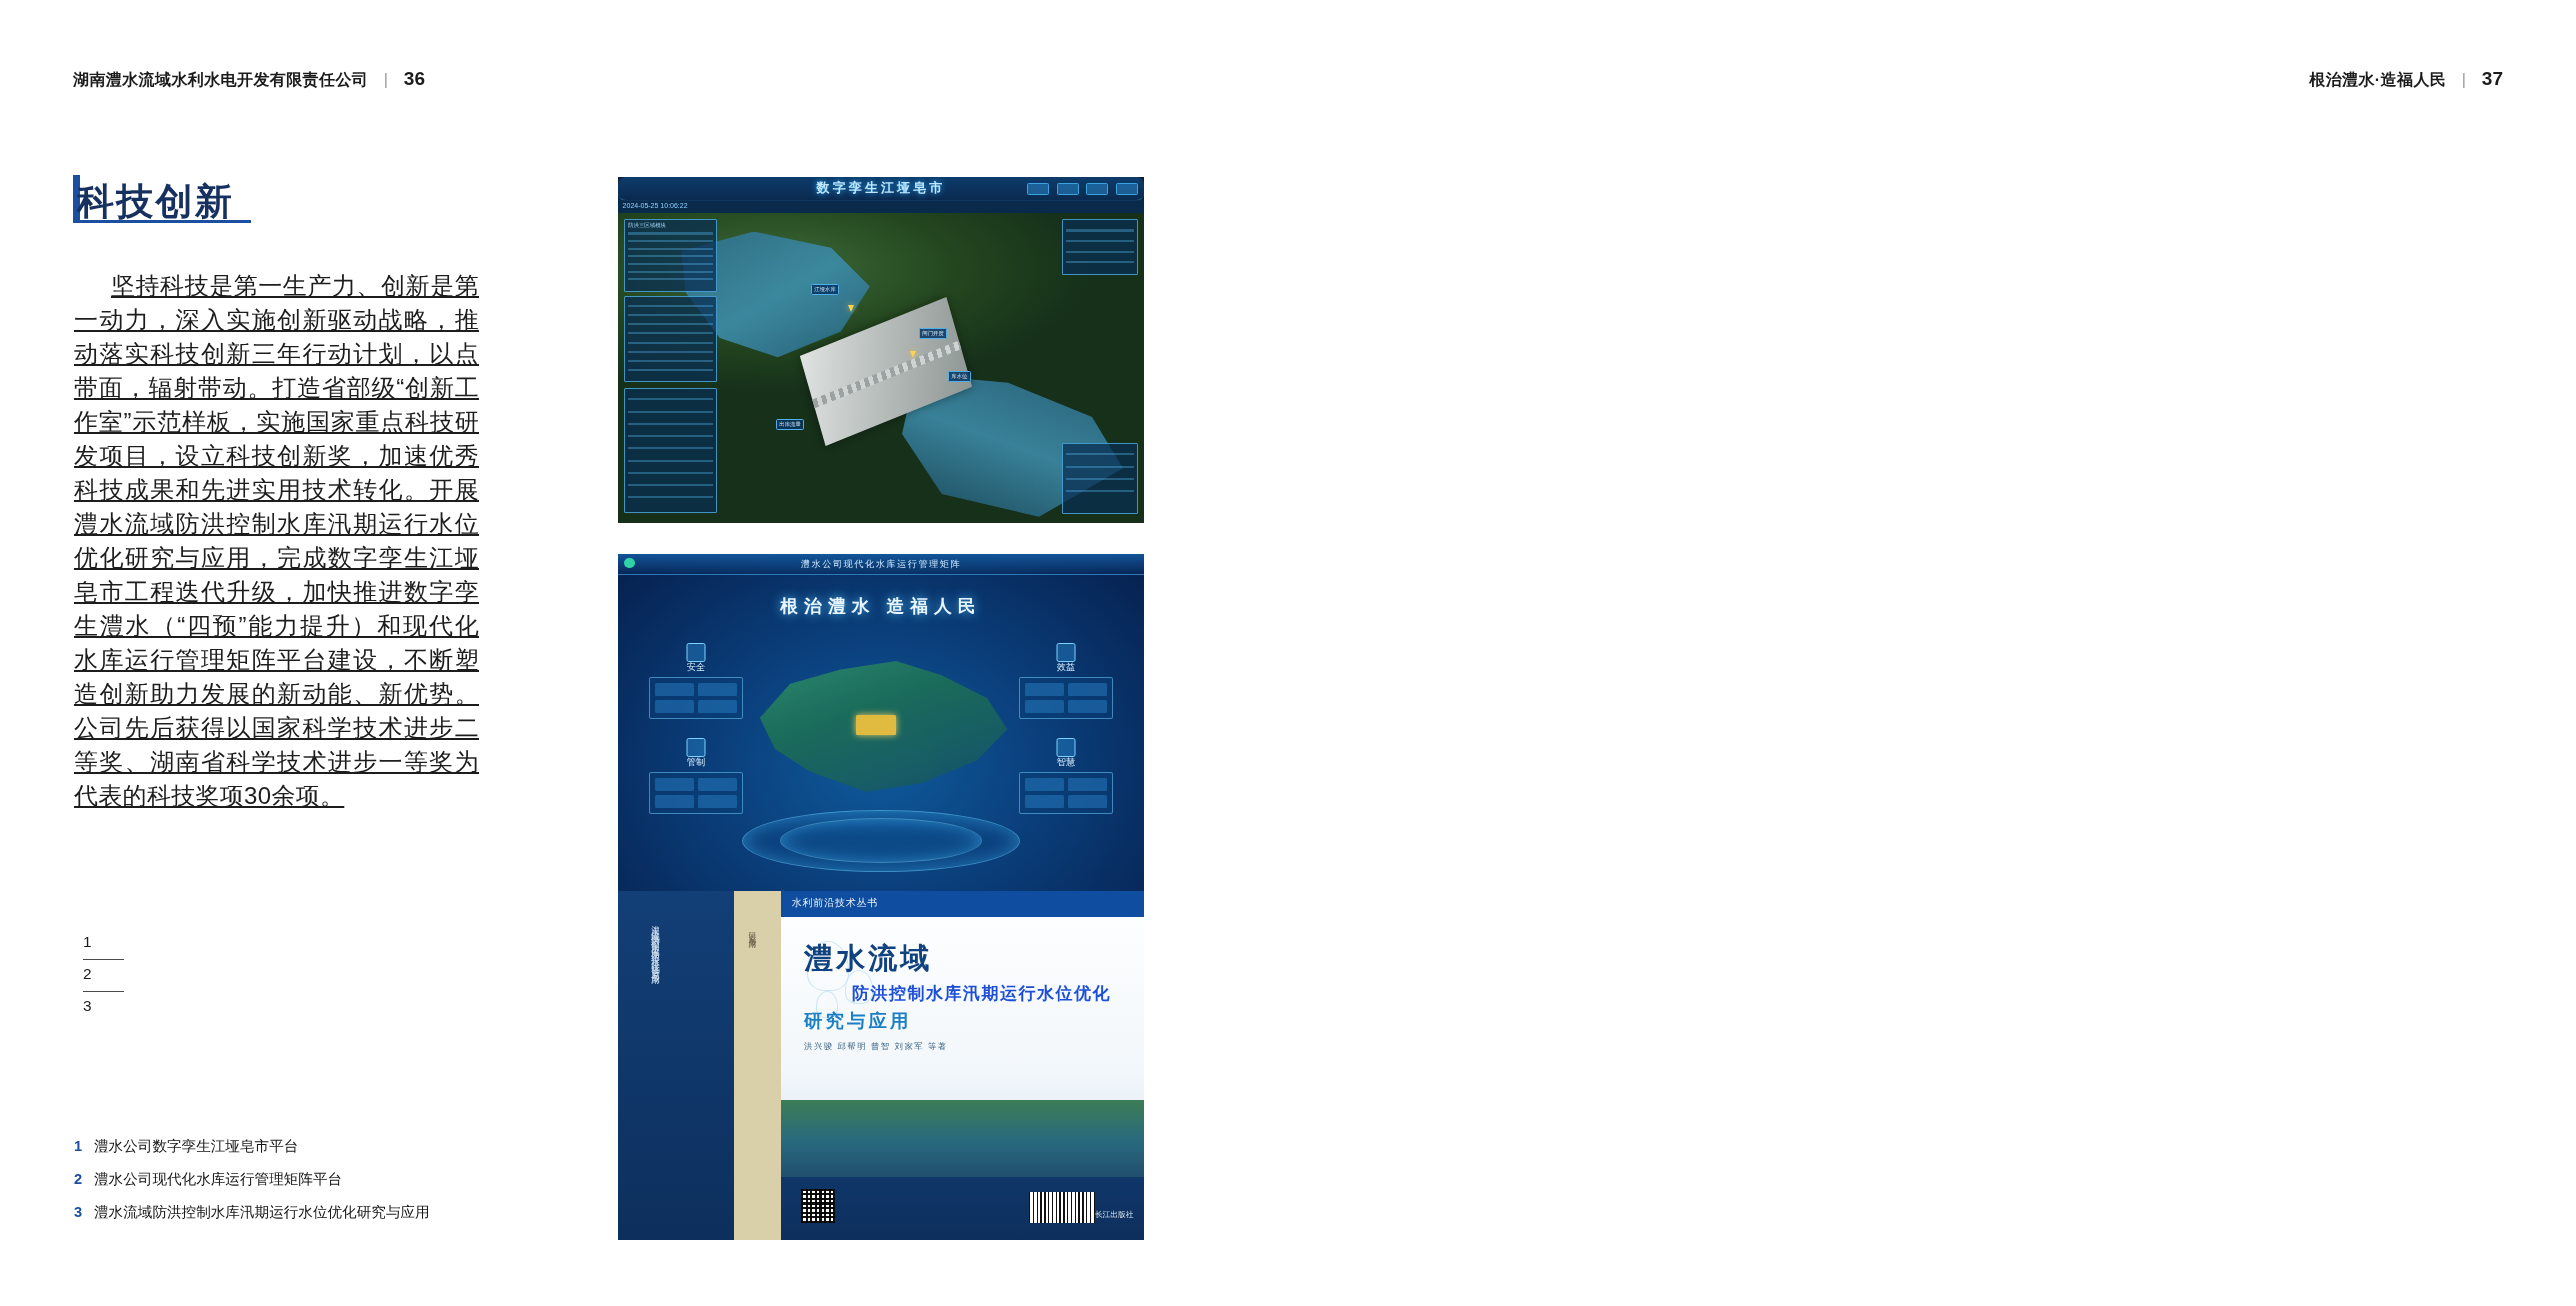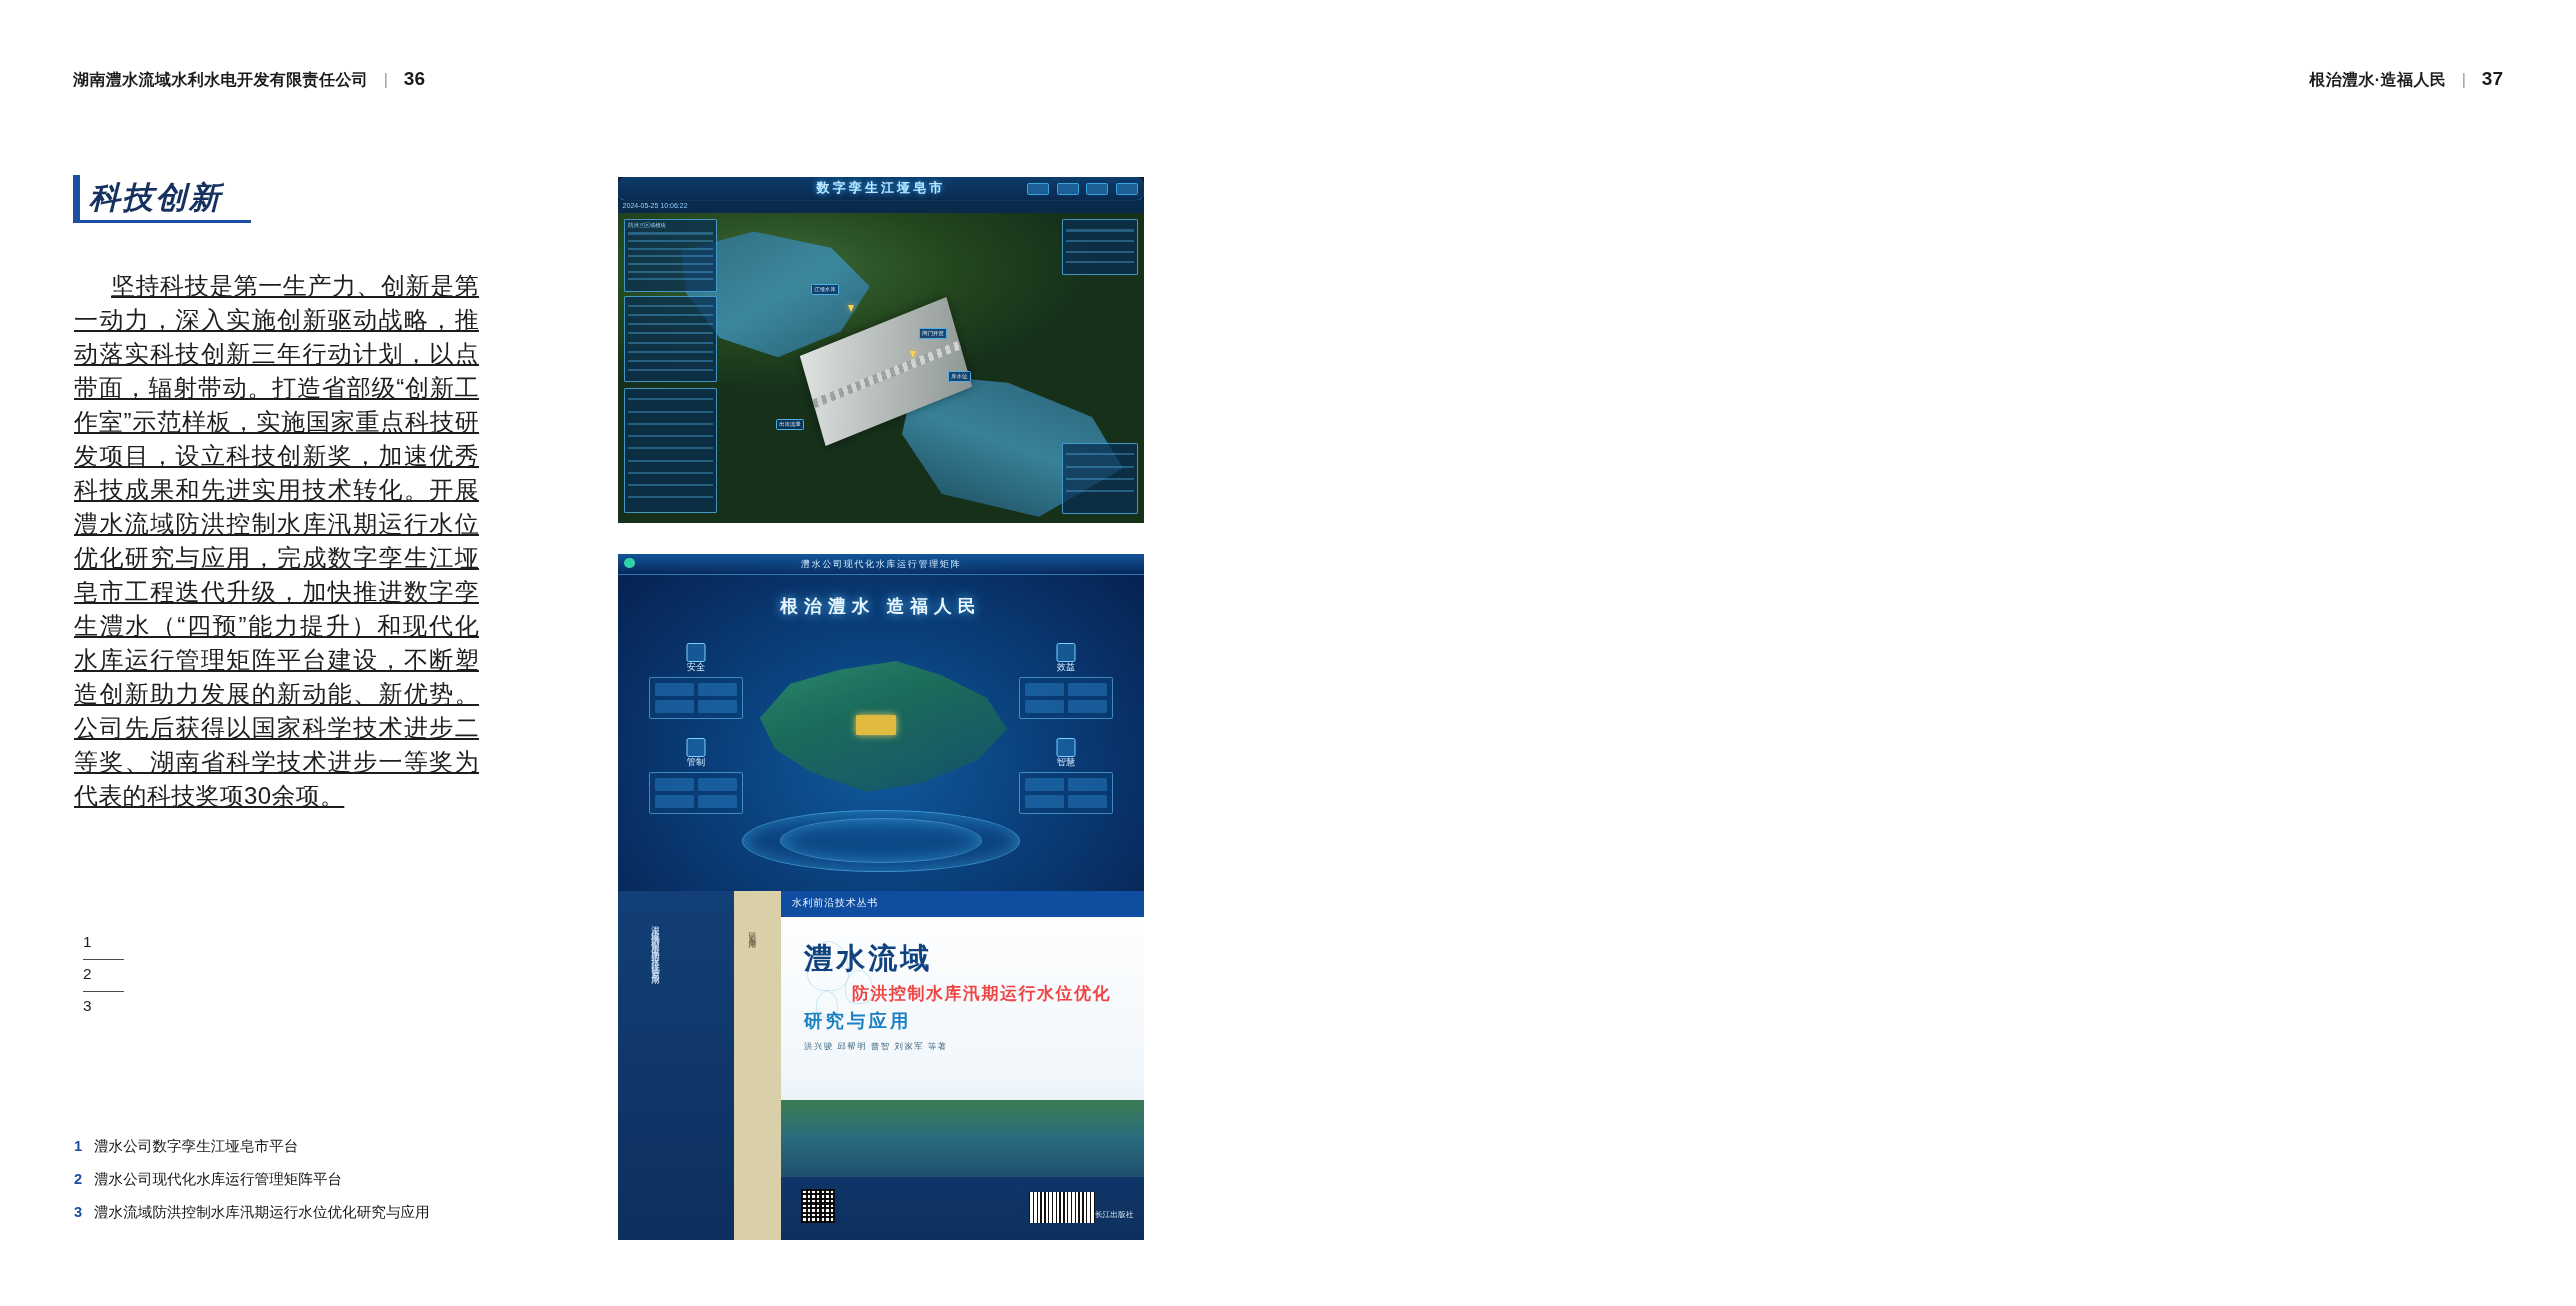--- a/index.html
+++ b/index.html
@@ -72,28 +72,27 @@
   .section-title-wrap .underline {
     position: absolute;
     left: 0;
     bottom: 0;
     width: 178px;
     height: 3.1px;
     background: #1b4fa0;
   }
   .section-title {
     position: absolute;
-    left: 16px;
+    left: 4px;
     top: 1.5px;
-    font-size: 31px;
+    font-size: 37px;
     font-weight: 700;
     letter-spacing: 2.3px;
     color: #16315f;
     white-space: nowrap;
-    font-style: italic;
   }
 
   .body-col {
     position: absolute;
     left: 74px;
     top: 269px;
     width: 405px;
     font-size: 24px;
     line-height: 34px;
     text-align: justify;
@@ -291,21 +290,21 @@
   .book .headerbar{
     position:absolute;left:31%;right:0;top:0;height:26px;background:#0f4da0;
   }
   .book .htitle{
     position:absolute;left:calc(31% + 10.7px);top:5.4px;font-size:10px;color:#eaf4ff;letter-spacing:0.8px;
   }
   .book .btitle{
     position:absolute;left:calc(31% + 23px);top:48px;font-size:29px;font-weight:700;color:#10427f;letter-spacing:3.1px;
   }
   .book .bsub{
-    position:absolute;left:calc(31% + 23px);top:91px;font-size:17px;font-weight:700;color:#ef4444;letter-spacing:1.5px;padding-left:48px;
+    position:absolute;left:calc(31% + 23px);top:91px;font-size:17px;font-weight:700;color:#1d4ed8;letter-spacing:1.5px;padding-left:48px;
   }
   .book .bsub2{
     position:absolute;left:calc(31% + 23px);top:117px;font-size:18.4px;font-weight:700;color:#1b7fc4;letter-spacing:3.1px;
   }
   .book .authors{
     position:absolute;left:calc(31% + 23px);top:150px;font-size:8.4px;color:#37617f;letter-spacing:1.5px;
   }
   .book .drops{position:absolute;left:calc(31% + 18.4px);top:45px;width:115px;height:107px;opacity:.5;}
   .book .drops i{
     position:absolute;border:1.5px solid #9fd3ef;border-radius:60% 60% 50% 50%/70% 70% 40% 40%;display:block;

